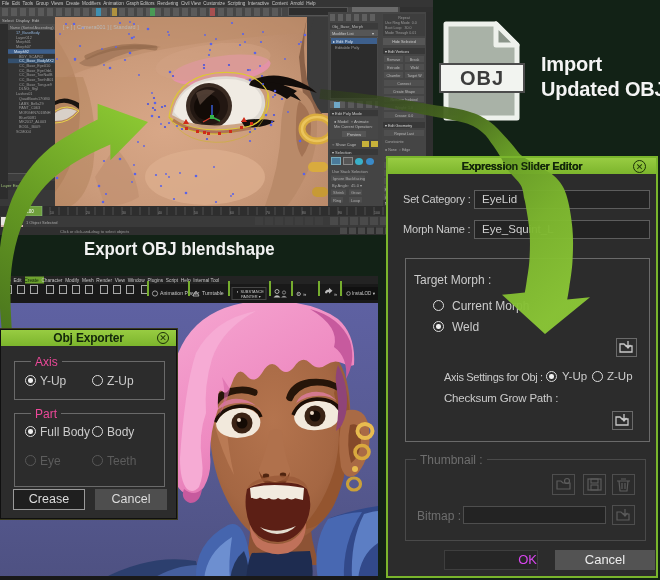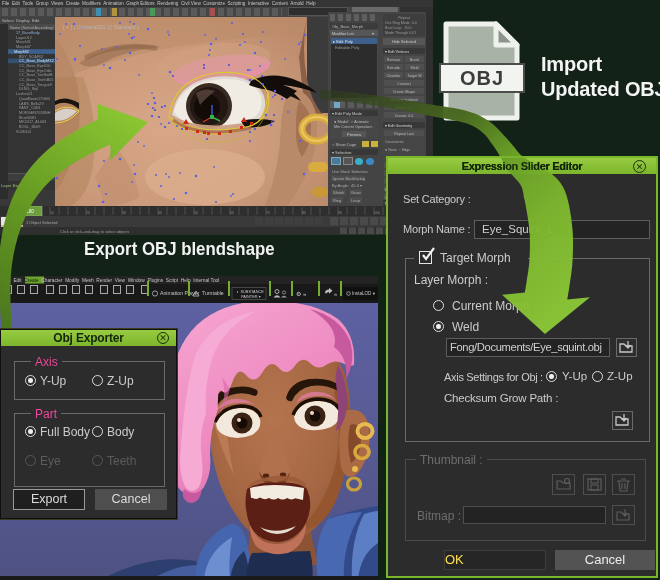--- a/index.html
+++ b/index.html
@@ -676,44 +676,37 @@
   <span class="leg" style="left:16px">Part</span>
   <span class="rad on" style="left:10px;top:12px"></span>
       <span class="lbl abs" style="left:25px;top:11px">Full Body</span>
   <span class="rad" style="left:77px;top:12px"></span>
       <span class="lbl abs" style="left:92px;top:11px">Body</span>
   <span class="rad dis" style="left:10px;top:41px"></span>
       <span class="lbl abs" style="left:25px;top:40px;color:#5c5c5c">Eye</span>
   <span class="rad dis" style="left:77px;top:41px"></span>
       <span class="lbl abs" style="left:92px;top:40px;color:#5c5c5c">Teeth</span>
  </div>
- <div class="abs" style="left:12px;top:159px;width:72px;height:21px;background:#1f1f1f;border:1px solid #9a9a9a;color:#dcdcdc;font-size:12.5px;line-height:19px;text-align:center">Export</div>
+ <div class="abs" style="left:12px;top:159px;width:72px;height:21px;background:#1f1f1f;border:1px solid #9a9a9a;color:#dcdcdc;font-size:12.5px;line-height:19px;text-align:center">Crease</div>
  <div class="abs" style="left:94px;top:159px;width:72px;height:21px;background:#4e4e4e;color:#dcdcdc;font-size:12.5px;line-height:21px;text-align:center">Cancel</div>
 </div>
 
 <div class="abs" style="left:386px;top:156px;width:272px;height:422px;background:#2c2c2c;border:2px solid #7ab62c">
  <div class="ttl" style="height:16px;font-size:11px;line-height:16px;letter-spacing:-0.3px">Expression Slider Editor</div>
  <div class="tclose" style="right:10px;top:2px;width:13px;height:13px;border:1.3px solid #1c3008;font-size:9px;line-height:12px">✕</div>
  <div class="lbl abs" style="left:15px;top:35px;font-size:11px;letter-spacing:-0.2px">Set Category :</div>
+ <div class="inp abs" style="left:86px;top:32px;width:176px;height:19px">EyeLid</div>
  <div class="lbl abs" style="left:15px;top:65px;font-size:11px;letter-spacing:-0.2px">Morph Name :</div>
  <div class="inp abs" style="left:86px;top:62px;width:176px;height:19px">Eye_Squint_L</div>
  <div class="grp" style="left:17px;top:100px;width:245px;height:184px">
-  <div class="abs" style="left:8px;top:-9px;background:#2c2c2c;width:114px;height:16px">
-    <span class="abs" style="left:5px;top:1px;width:13px;height:13px;border:1.6px solid #e6e6e6;background:#2c2c2c"></span>
-    <svg class="abs" style="left:7px;top:-3px" width="14" height="15" viewBox="0 0 14 15">
-          <path d="M2,8 L5,12 L13,1" fill="none" stroke="#efefef" stroke-width="2.2"></path>
-        </svg>
-    <span class="lbl abs" style="left:26px;top:1px;width:90px">Target Morph</span>
-  </div>
-  <div class="lbl abs" style="left:8px;top:14px">Layer Morph :</div>
+  <div class="lbl abs" style="left:8px;top:14px">Target Morph :</div>
   <span class="rad" style="left:27px;top:41px"></span>
       <span class="lbl abs" style="left:46px;top:40px">Current Morph</span>
   <span class="rad on" style="left:27px;top:62px"></span>
       <span class="lbl abs" style="left:46px;top:61px">Weld</span>
-  <div class="inp abs" style="left:40px;top:79px;width:164px;height:19px;padding-left:3px;font-size:11.2px;letter-spacing:-0.35px">Fong/Documents/Eye_squint.obj</div>
   <div class="fbtn abs" style="left:210px;top:79px;width:21px;height:19px"><svg width="19" height="17" viewBox="0 0 19 17">
           <path d="M3,5 L3,13 L15,13 L15,7 L9,7 L7,5 Z" fill="none" stroke="#c8c8c8" stroke-width="1.3"></path>
           <path d="M11,2 L11,8 M8.5,6 L11,9 L13.5,6" fill="none" stroke="#c8c8c8" stroke-width="1.3"></path>
         </svg></div>
   <div class="lbl abs" style="left:38px;top:112px;font-size:11px;letter-spacing:-0.3px">Axis Settings for Obj :</div>
   <span class="rad on" style="left:140px;top:112px"></span>
       <span class="lbl abs" style="left:156px;top:111px;font-size:11.5px">Y-Up</span>
   <span class="rad" style="left:186px;top:112px"></span>
       <span class="lbl abs" style="left:201px;top:111px;font-size:11.5px">Z-Up</span>
   <div class="lbl abs" style="left:38px;top:133px;font-size:11.5px;letter-spacing:-0.2px">Checksum Grow Path :</div>
@@ -736,21 +729,21 @@
   <div class="abs" style="left:206px;top:14px;width:23px;height:21px;border:1px solid #4e4e4e"><svg width="21" height="19" viewBox="0 0 21 19">
           <path d="M6,6 L7,16 L14,16 L15,6 M4,6 L17,6 M8,4 L13,4 M9,8 L9,14 M12,8 L12,14" fill="none" stroke="#5c5c5c" stroke-width="1.2"></path>
         </svg></div>
   <div class="abs" style="left:11px;top:49px;color:#6e6e6e;font-size:12px">Bitmap :</div>
   <div class="inp abs" style="left:57px;top:46px;width:143px;height:18px;border-color:#4e4e4e"></div>
   <div class="abs" style="left:206px;top:45px;width:23px;height:20px;border:1px solid #4e4e4e"><svg width="21" height="18" viewBox="0 0 21 18">
           <path d="M4,6 L4,14 L16,14 L16,8 L10,8 L8,6 Z" fill="none" stroke="#5c5c5c" stroke-width="1.2"></path>
           <path d="M12,3 L12,9 M9.5,7 L12,10 L14.5,7" fill="none" stroke="#5c5c5c" stroke-width="1.2"></path>
         </svg></div>
  </div>
- <div class="abs" style="left:56px;top:392px;width:102px;height:20px;background:#262626;border:1px solid #3e3e3e;color:#fde047;font-size:13px;line-height:18px;text-align:left">OK</div>
+ <div class="abs" style="left:56px;top:392px;width:94px;height:20px;background:#262626;border:1px solid #3e3e3e;color:#d946ef;font-size:13px;line-height:18px;text-align:right">OK</div>
  <div class="abs" style="left:167px;top:392px;width:100px;height:20px;background:#535353;color:#ececec;font-size:13px;line-height:20px;text-align:center">Cancel</div>
 </div>
 
 <svg class="abs" style="left:0;top:0;pointer-events:none" width="660" height="580" viewBox="0 0 660 580">
  <defs>
   <clipPath id="dlgclip">
         <rect x="388" y="158" width="268" height="418"></rect>
       </clipPath>
   <linearGradient id="agB2" gradientUnits="userSpaceOnUse" x1="330" y1="90" x2="548" y2="320">
    <stop offset="0" stop-color="#2e3d1a" stop-opacity="0.55"></stop>

